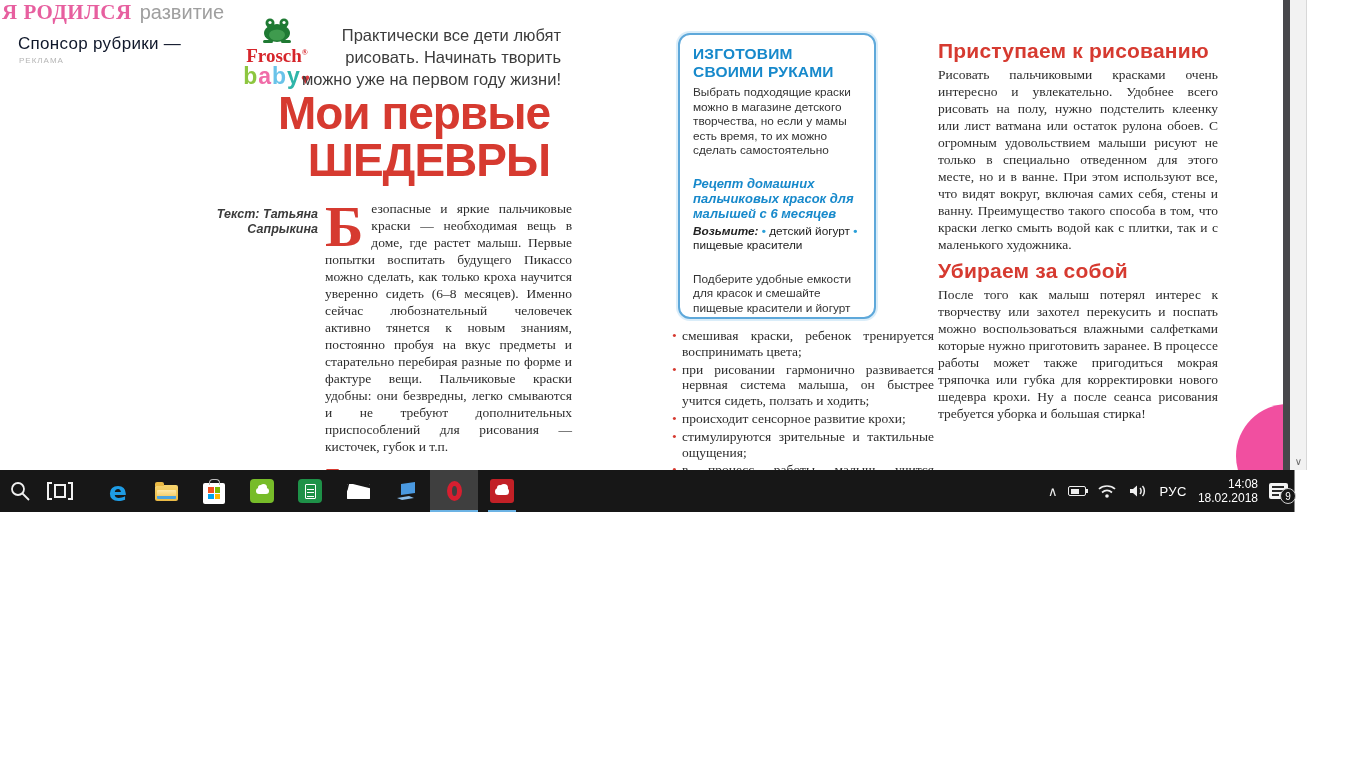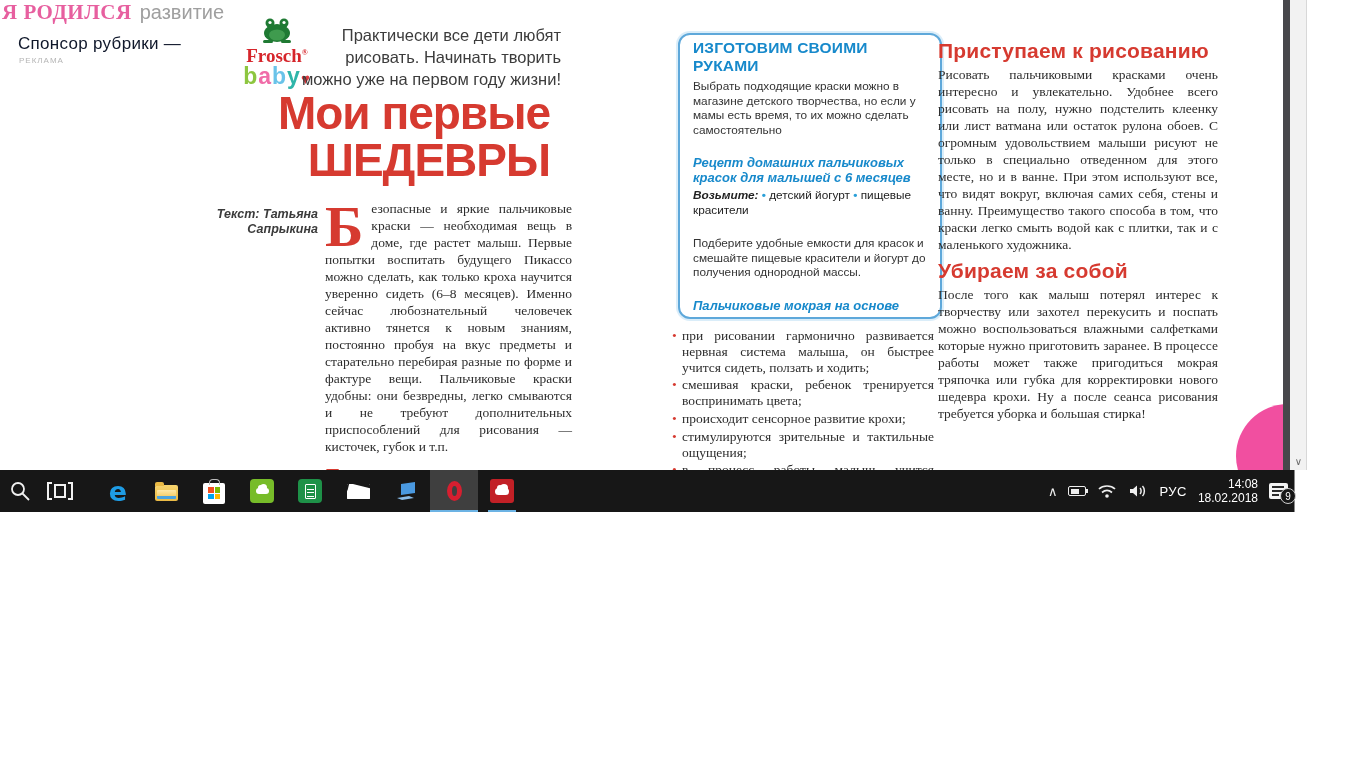--- a/index.html
+++ b/index.html
@@ -53,21 +53,21 @@
 
   
   .left-col { position:absolute; left:325px; top:200px; width:247px; }
   .dropcap { float:left; color:#d63a30; font-size:58px; line-height:46px; font-weight:bold; padding:4px 8px 0 0; }
   .serif { font-family:"Liberation Serif", serif; font-size:13.5px; line-height:17px; color:#2d2d2d; text-align:justify; }
   .red-h { color:#d63a30; font-size:21px; font-weight:bold; letter-spacing:.2px; }
   .left-col .red-h { margin:9px 0 4px; }
 
   
   .mid-col { position:absolute; left:672px; top:33px; width:262px; }
-  .recipe-box { position:absolute; left:6px; top:0; width:264px; height:286px; border:2px solid #5ea8da; border-radius:12px; background:#fff; padding:4px 13px; overflow:hidden; box-shadow:0 0 0 2px rgba(174,214,241,.45); }
+  .recipe-box { position:absolute; left:6px; top:0; width:198px; height:286px; border:2px solid #5ea8da; border-radius:12px; background:#fff; padding:10px 13px; overflow:hidden; box-shadow:0 0 0 2px rgba(174,214,241,.45); }
   .box-h { color:#1789cb; font-size:15.5px; font-weight:bold; letter-spacing:.2px; margin-bottom:4px; }
   .box-p { font-size:11.8px; line-height:14.5px; color:#333; margin-bottom:6px; }
   .recipe-t { color:#1789cb; font-size:13px; line-height:15px; font-weight:bold; font-style:italic; margin:18px 0 3px; }
   .ing-line { font-size:11.8px; line-height:14.5px; color:#222; margin-bottom:19px; }
   .take { font-weight:bold; font-style:italic; }
   .ing { }
   .ing::before { content:"• "; color:#2a9fd8; font-weight:bold; }
   .benefits { position:absolute; left:0; top:295px; width:262px; list-style:none; }
   .benefits li { font-family:"Liberation Serif", serif; font-size:13.5px; line-height:15.8px; color:#2d2d2d; text-align:justify; position:relative; padding-left:10px; margin-bottom:2px; }
   .benefits li::before { content:"•"; position:absolute; left:0; color:#d63a30; }
@@ -198,22 +198,22 @@
         <div class="box-h">ИЗГОТОВИМ СВОИМИ РУКАМИ</div>
         <p class="box-p">Выбрать подходящие краски можно в магазине детского творчества, но если у мамы есть время, то их можно сделать самостоятельно</p>
         <div class="recipe-t">Рецепт домашних пальчиковых красок для малышей с 6 месяцев</div>
         <p class="ing-line"><span class="take">Возьмите:</span> <span class="ing">детский йогурт</span> <span class="ing">пищевые красители</span></p>
         <p class="box-p">Подберите удобные емкости для красок и смешайте пищевые красители и йогурт до получения однородной массы.</p>
         <div class="recipe-t">Пальчиковые мокрая на основе муки</div>
         <p class="ing-line"><span class="take">Возьмите:</span> <span class="ing">500 г муки</span> <span class="ing">2 ст. л. растительного масла</span>  </p>
 
       </div>
       <ul class="benefits">
+        <li>смешивая краски, ребенок тренируется воспринимать цвета;</li>
         <li>при рисовании гармонично развивается нервная система малыша, он быстрее учится сидеть, ползать и ходить;</li>
-        <li>смешивая краски, ребенок тренируется воспринимать цвета;</li>
         <li>происходит сенсорное развитие крохи;</li>
         <li>стимулируются зрительные и тактильные ощущения;</li>
         <li>в процесс работы малыш учится взаимодействовать с родителями, постигает цвета, фор-</li>
       </ul>
     </div>
 
     <div class="right-col">
       <div class="red-h">Приступаем к рисованию</div>
       <p class="serif">Рисовать пальчиковыми красками очень интересно и увлекательно. Удобнее всего рисовать на полу, нужно подстелить клеенку или лист ватмана или остаток рулона обоев. С огромным удовольствием малыши рисуют не только в специально отведенном для этого месте, но и в ванне. При этом используют все, что видят вокруг, включая самих себя, стены и ванну. Преимущество такого способа в том, что краски легко смыть водой как с плитки, так и с маленького художника.</p>
       <div class="red-h">Убираем за собой</div>

